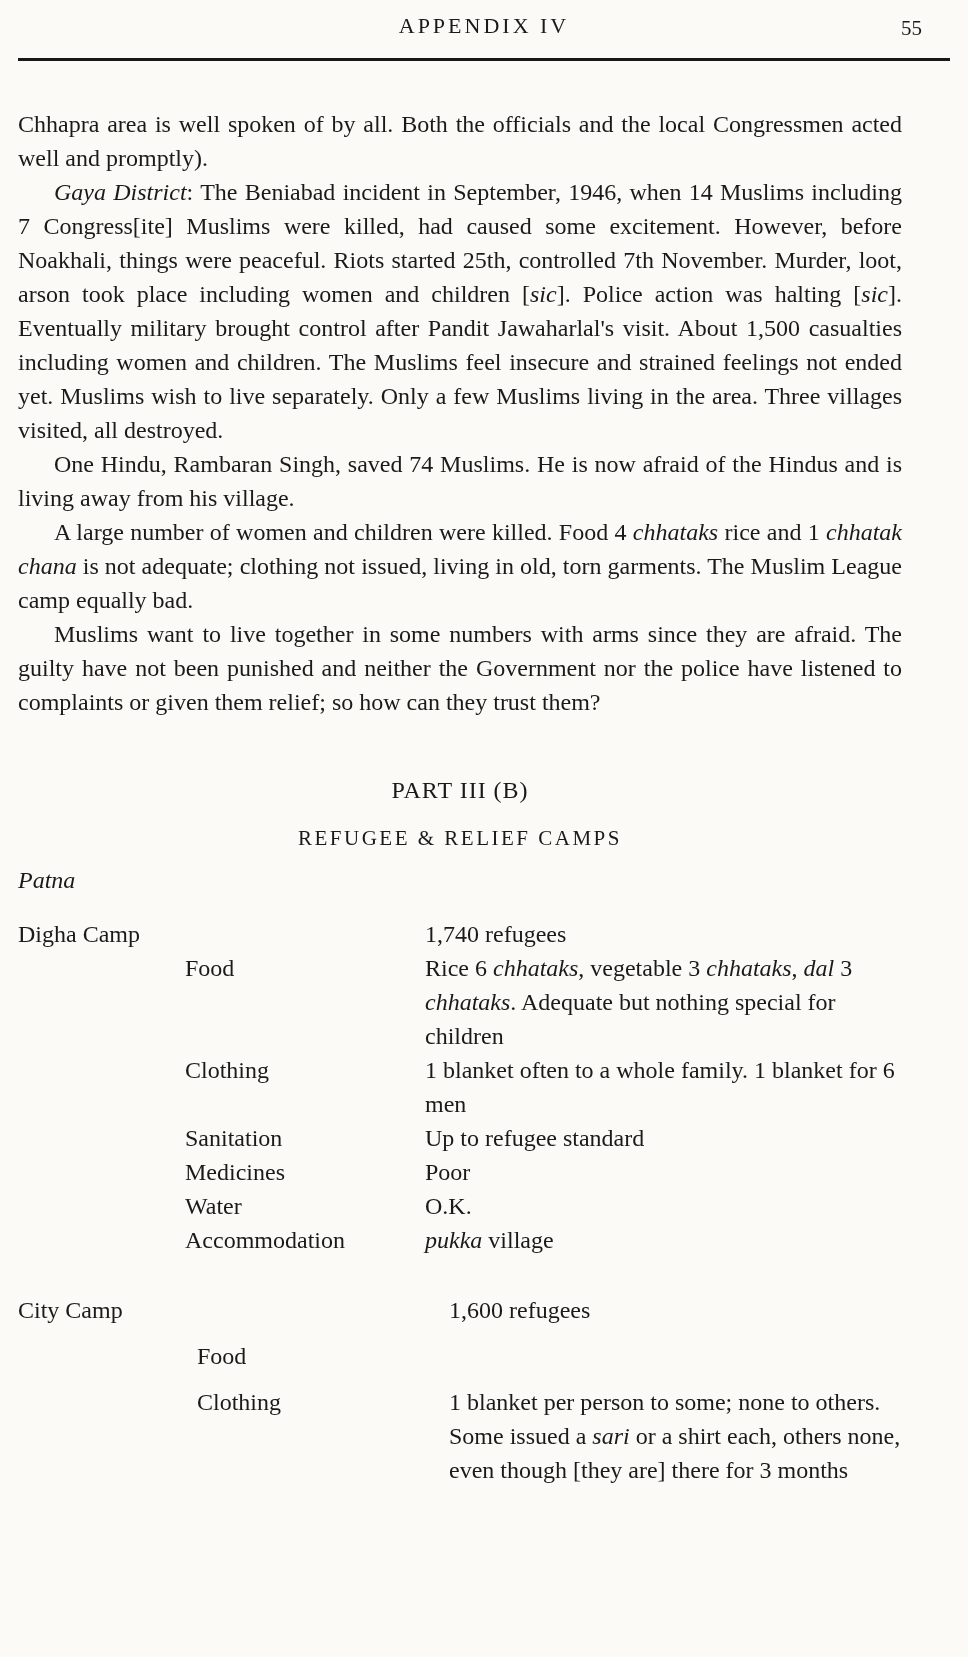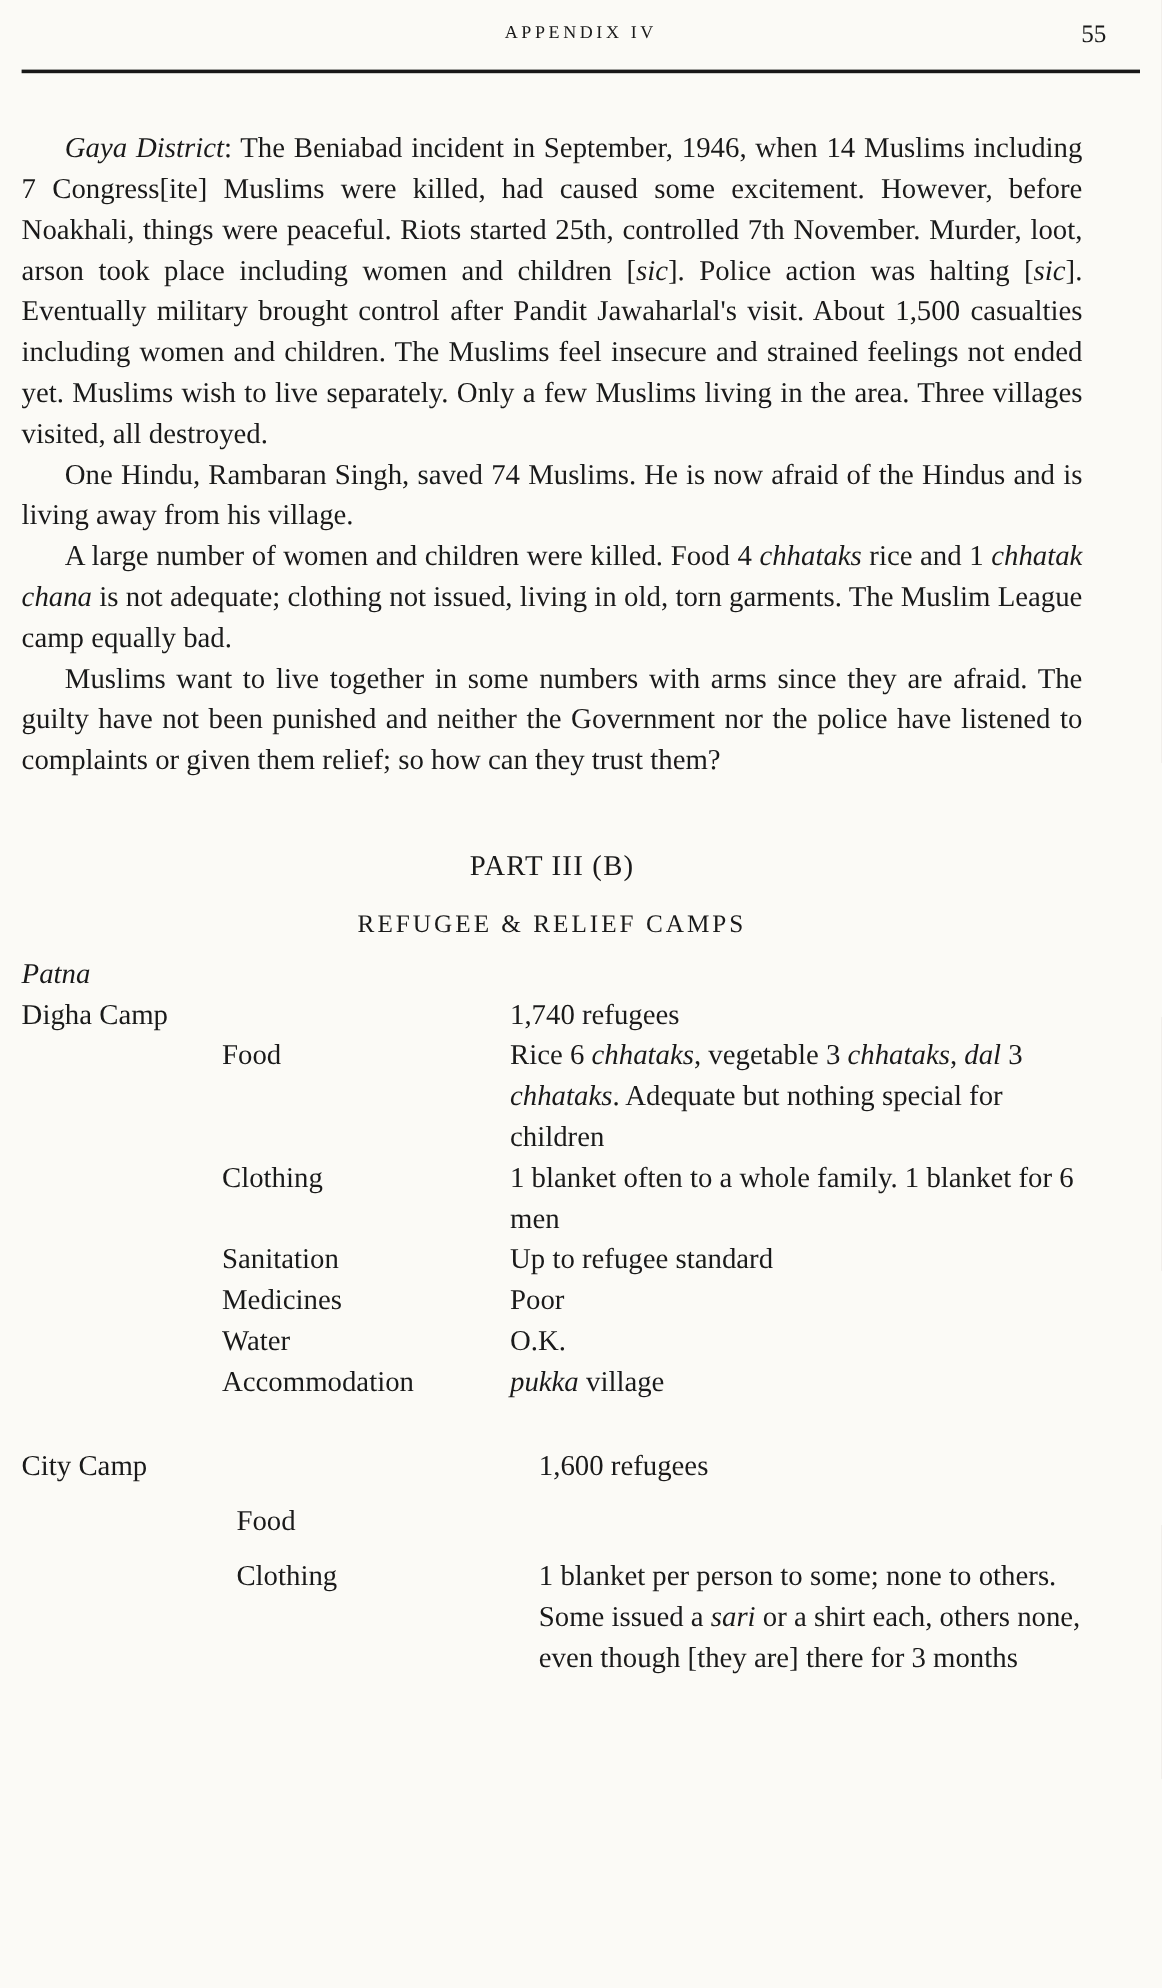--- a/index.html
+++ b/index.html
@@ -21,21 +21,21 @@
     padding: 0 18px;
   }
   .page-header {
     position: relative;
     height: 50px;
     padding-top: 8px;
     text-align: center;
   }
   .header-title {
     display: inline-block;
-    font-size: 15px;
+    font-size: 22px;
     letter-spacing: 3px;
     font-variant: normal;
   }
   .page-number {
     position: absolute;
     right: 28px;
     top: 11px;
     font-size: 21px;
   }
   .header-rule {
@@ -70,20 +70,21 @@
     letter-spacing: 2.5px;
   }
   .region {
     margin-top: 8px;
     font-style: italic;
   }
   .camp-grid {
     display: grid;
     grid-template-columns: 167px 240px 1fr;
     grid-auto-flow: row;
+    margin-top: 20px;
   }
   .camp-grid + .camp-grid {
     margin-top: 36px;
     gap: 12px;
   }
   .camp-name { grid-column: 1 / 3; }
   .camp-refugees { grid-column: 3; }
   .camp-row-label { grid-column: 2; }
   .camp-row-value { grid-column: 3; }
 </style>
@@ -95,20 +96,21 @@
   <header class="page-header">
     <span class="header-title">APPENDIX IV</span>
     <span class="page-number">55</span>
   </header>
 
   <hr class="header-rule">
 
   <div class="content">
 
     <div id="paragraphs">
+        <p class="para"><span>Chhapra area is well spoken of by all. Both the officials and the local Congressmen acted well and promptly).</span></p>
         <p class="para indent"><em>Gaya District</em><span>: The Beniabad incident in September, 1946, when 14 Muslims including 7 Congress[ite] Muslims were killed, had caused some excitement. However, before Noakhali, things were peaceful. Riots started 25th, controlled 7th November. Murder, loot, arson took place including women and children [</span><em>sic</em><span>]. Police action was halting [</span><em>sic</em><span>]. Eventually military brought control after Pandit Jawaharlal's visit. About 1,500 casualties including women and children. The Muslims feel insecure and strained feelings not ended yet. Muslims wish to live separately. Only a few Muslims living in the area. Three villages visited, all destroyed.</span></p>
         <p class="para indent"><span>One Hindu, Rambaran Singh, saved 74 Muslims. He is now afraid of the Hindus and is living away from his village.</span></p>
         <p class="para indent"><span>A large number of women and children were killed. Food 4 </span><em>chhataks</em><span> rice and 1 </span><em>chhatak chana</em><span> is not adequate; clothing not issued, living in old, torn garments. The Muslim League camp equally bad.</span></p>
         <p class="para indent"><span>Muslims want to live together in some numbers with arms since they are afraid. The guilty have not been punished and neither the Government nor the police have listened to complaints or given them relief; so how can they trust them?</span></p>
       </div>
 
     <h2 class="part-heading">PART III (B)</h2>
 
     <h3 class="section-heading">REFUGEE &amp; RELIEF CAMPS</h3>
 

